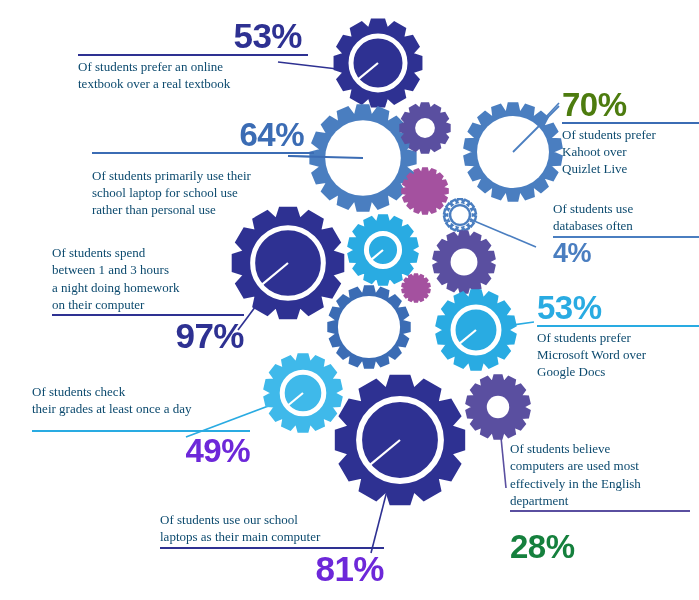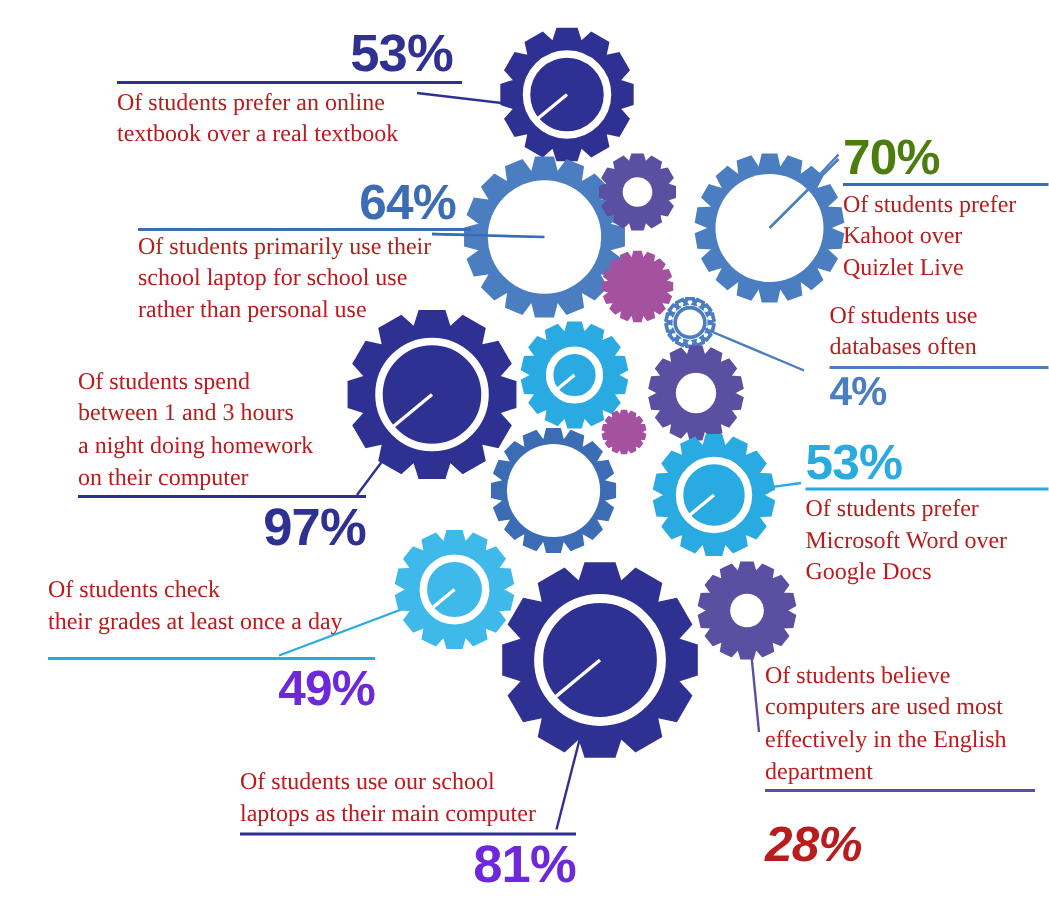--- a/index.html
+++ b/index.html
@@ -25,23 +25,23 @@
     left: 0; top: 0;
     width: 699px;
     height: 600px;
   }
   .callout {
     position: absolute;
     color: #231f20;
   }
   .desc {
     font-family: "Liberation Serif", serif;
-    font-size: 16px;
+    font-size: 13px;
     line-height: 1.33;
-    color: #b91c1c;
+    color: #0c4a6e;
     white-space: pre-line;
   }
   .pct {
     font-family: "Liberation Sans", sans-serif;
     font-weight: bold;
     font-size: 33px;
     line-height: 1.02;
     letter-spacing: -0.5px;
   }
   .pct.big { font-size: 35px; }
@@ -153,21 +153,21 @@
       <line x1="497" y1="152" x2="543" y2="106" stroke="#4a7ec0" stroke-width="1.8"></line>
     </svg>
 
   <div class="callout" id="c-53a">
     <div class="pct big align-right" style="border-bottom: 2px solid rgb(46, 49, 146); margin-bottom: 2px; color: rgb(46, 49, 146);">53%</div>
     <div class="desc">Of students prefer an online
 textbook over a real textbook</div>
   </div>
 
   <div class="callout" id="c-64">
-    <div class="pct align-right" style="border-bottom: 2px solid rgb(59, 108, 180); margin-bottom: 0; color: rgb(59, 108, 180);">64%</div>
+    <div class="pct align-right" style="border-bottom: 2px solid rgb(59, 108, 180); margin-bottom: 13px; color: rgb(59, 108, 180);">64%</div>
     <div class="desc">Of students primarily use their
 school laptop for school use
 rather than personal use</div>
   </div>
 
   <div class="callout" id="c-70">
     <div class="pct align-left" style="border-bottom: 2px solid rgb(59, 108, 180); margin-bottom: 2px; color: #4d7c0f;">70%</div>
     <div class="desc">Of students prefer
 Kahoot over
 Quizlet Live</div>
@@ -198,21 +198,21 @@
     <div class="desc" style="border-bottom: 2px solid rgb(41, 171, 226); padding-bottom: 12px; margin-bottom: 2px;">Of students check
 their grades at least once a day</div>
     <div class="pct align-right" style="color: #6d28d9;">49%</div>
   </div>
 
   <div class="callout" id="c-28">
     <div class="desc" style="border-bottom: 2px solid rgb(90, 79, 160); padding-bottom: 1px; margin-bottom: 18px;">Of students believe
 computers are used most
 effectively in the English
 department</div>
-    <div class="pct align-left" style="color: #b91c1c; font-style: italic;">28%</div>
+    <div class="pct align-left" style="color: #15803d;">28%</div>
   </div>
 
   <div class="callout" id="c-81">
     <div class="desc" style="border-bottom: 2px solid rgb(46, 49, 146); padding-bottom: 1px; margin-bottom: 2px;">Of students use our school
 laptops as their main computer</div>
     <div class="pct big align-right" style="color: #6d28d9;">81%</div>
   </div>
 
 </div>
 

